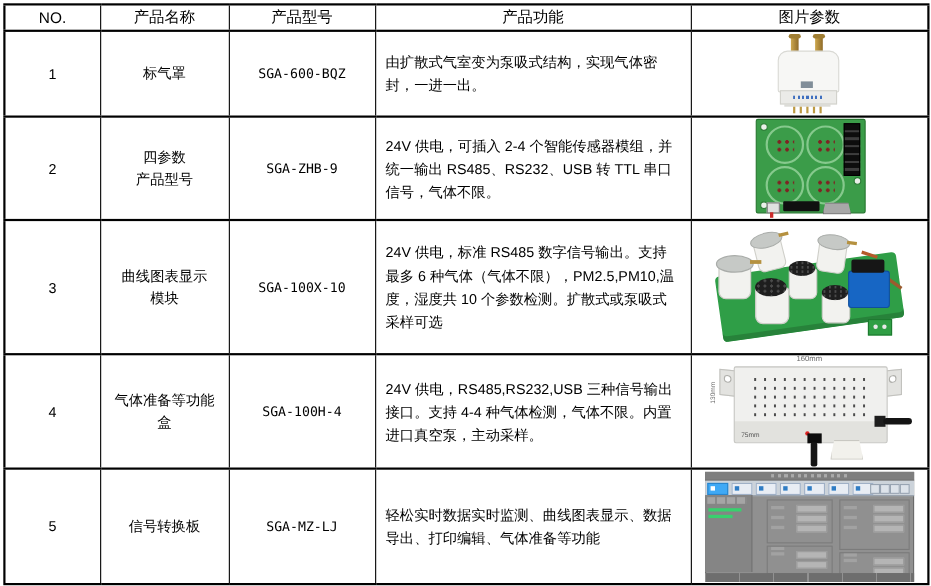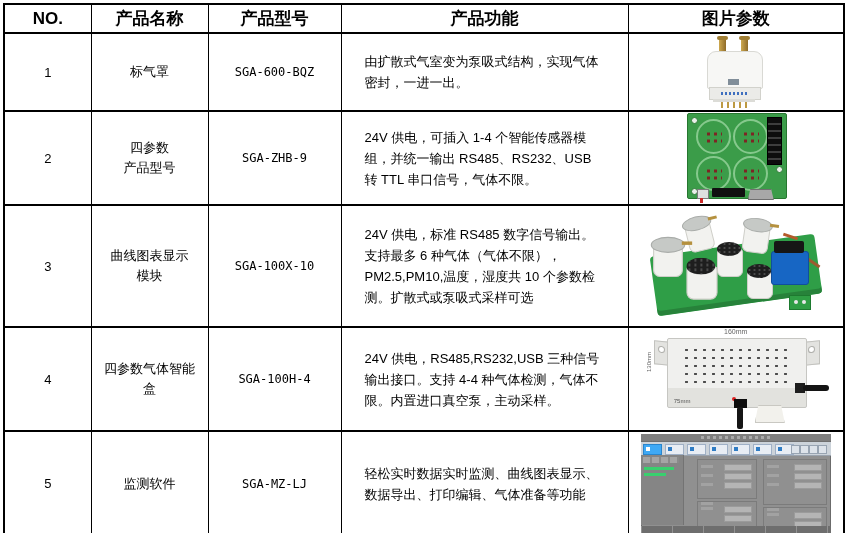--- a/index.html
+++ b/index.html
@@ -3,27 +3,27 @@
 <meta charset="utf-8">
 <style>
   html,body{margin:0;padding:0;background:#fff;}
   .page{position:relative;width:846px;height:533px;background:#fff;overflow:hidden;
         font-family:"Liberation Sans","DejaVu Sans",sans-serif;color:#000;}
   table.spec{border-collapse:collapse;table-layout:fixed;width:840px;margin:3px 0 0 3px;
              border:2px solid #000;}
   .spec th,.spec td{border-left:1px solid #000;border-right:1px solid #000;
                     border-top:2px solid #000;border-bottom:2px solid #000;
                     vertical-align:middle;overflow:hidden;}
-  .spec th{font-size:17px;font-weight:bold;text-align:center;padding:2px 0;}
+  .spec th{font-size:14px;font-weight:normal;text-align:center;padding:2px 0;}
   tr.hrow{height:24px;}
   tr.r1{height:78px;} tr.r2{height:82px;} tr.r3{height:122px;} tr.r4{height:103px;} tr.r5{height:105px;}
   td.c-no,td.c-name,td.c-model{text-align:center;font-size:13px;}
   td.c-name{white-space:pre-line;line-height:20px;}
   td.c-model{font-family:"DejaVu Sans Mono","Liberation Mono",monospace;font-size:12px;}
-  td.c-func{font-size:13px;line-height:21px;text-align:left;padding:4px 23px;}
+  td.c-func{font-size:13px;line-height:21px;text-align:left;padding:4px 9px;}
   td.c-img{text-align:center;}
   .art{position:relative;display:inline-block;vertical-align:middle;background:#fff;}
 
   
   .art1{width:130px;height:74px;}
   .a1-fit{position:absolute;width:7px;height:15px;background:linear-gradient(90deg,#cda84f,#8f6b28);}
   .a1-fit.l{left:48px;top:2px}.a1-fit.r{left:70px;top:2px}
   .a1-fit::before{content:"";position:absolute;left:-2px;top:-1px;width:11px;height:4px;background:#a07e33;border-radius:2px;}
   .a1-body{position:absolute;left:36px;top:16px;width:54px;height:36px;background:#f7f7f5;border:1px solid #d9d9d4;border-radius:9px 9px 2px 2px;}
   .a1-tag{position:absolute;left:57px;top:44px;width:11px;height:6px;background:#5a6b7a;opacity:.75;}
@@ -153,21 +153,21 @@
             <div class="a1-pin" style="left:74px"></div>
           </div>
         </td>
       </tr>
 
       <tr class="r2">
         <td class="c-no">2</td>
         <td class="c-name">四参数
 产品型号</td>
         <td class="c-model">SGA-ZHB-9</td>
-        <td class="c-func">24V 供电，可插入 1-4 个智能传感器模组，并统一输出 RS485、RS232、USB 转 TTL 串口信号，气体不限。</td>
+        <td class="c-func">24V 供电，可插入 2-4 个智能传感器模组，并统一输出 RS485、RS232、USB 转 TTL 串口信号，气体不限。</td>
         <td class="c-img">
           <div class="art art2">
             <div class="a2-board">
               <div class="a2-hole" style="left:3px;top:3px"></div>
               <div class="a2-hole" style="right:3px;top:52px"></div>
               <div class="a2-hole" style="left:3px;bottom:3px"></div>
               <div class="a2-sock" style="left:8px;top:5px">
                   <div class="a2-pins"></div>
                 </div>
               <div class="a2-sock" style="left:45px;top:5px">
@@ -234,21 +234,21 @@
             <div class="a3-wire1"></div>
             <div class="a3-wire2"></div>
             <div class="a3-blue"></div>
             <div class="a3-term"></div>
           </div>
         </td>
       </tr>
 
       <tr class="r4">
         <td class="c-no">4</td>
-        <td class="c-name">四参数气体智能
+        <td class="c-name">气体准备等功能
 盒</td>
         <td class="c-model">SGA-100H-4</td>
         <td class="c-func">24V 供电，RS485,RS232,USB 三种信号输出接口。支持 4-4 种气体检测，气体不限。内置进口真空泵，主动采样。</td>
         <td class="c-img">
           <div class="art art4">
             <div class="a4-lbl-top">160mm</div>
             <div class="a4-lbl-left">130mm</div>
             <div class="a4-ear l"></div>
             <div class="a4-ear r"></div>
             <div class="a4-body">
@@ -260,21 +260,21 @@
             <div class="a4-cable-r"></div>
             <div class="a4-plug"></div>
             <div class="a4-cable-b"></div>
             <div class="a4-db9"></div>
           </div>
         </td>
       </tr>
 
       <tr class="r5">
         <td class="c-no">5</td>
-        <td class="c-name">监测软件</td>
+        <td class="c-name">信号转换板</td>
         <td class="c-model">SGA-MZ-LJ</td>
         <td class="c-func">轻松实时数据实时监测、曲线图表显示、数据导出、打印编辑、气体准备等功能</td>
         <td class="c-img">
           <div class="art art5">
             <div class="a5-win"></div>
             <div class="a5-title"></div>
             <div class="a5-toolbar">
               <div class="a5-btn first" style="left:2px"></div>
               <div class="a5-btn" style="left:24px"></div>
               <div class="a5-btn" style="left:46px"></div>

